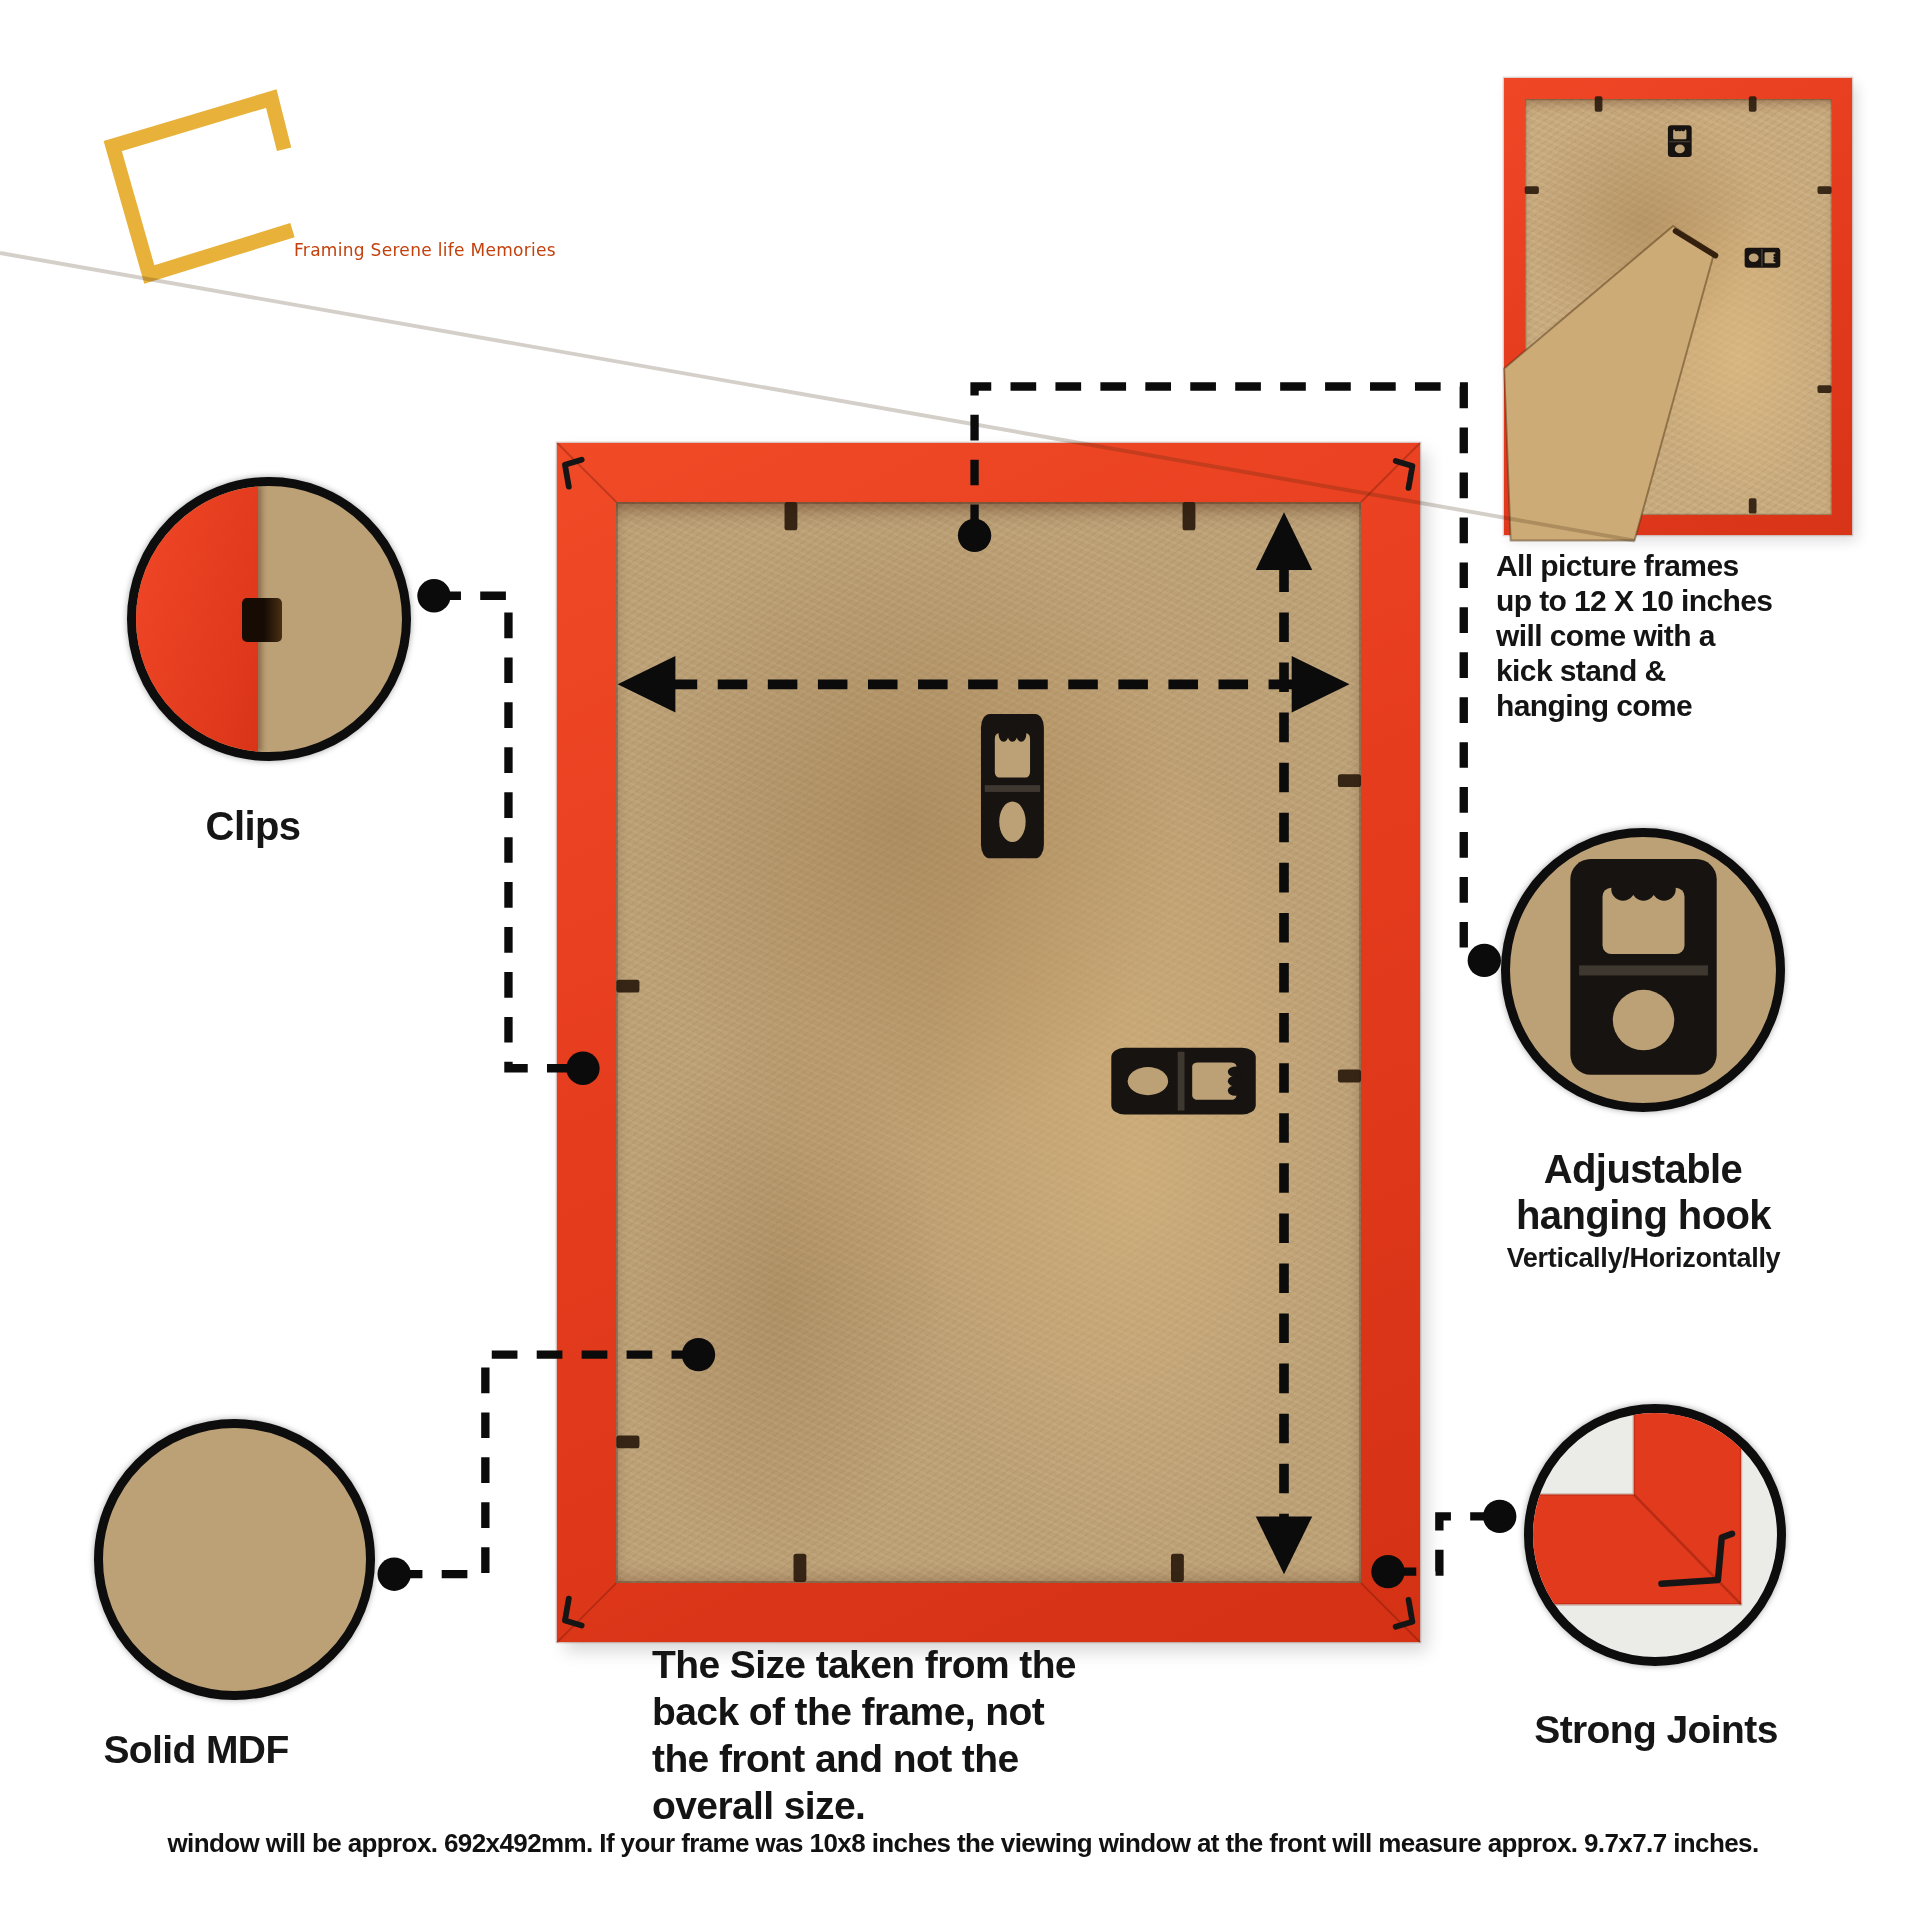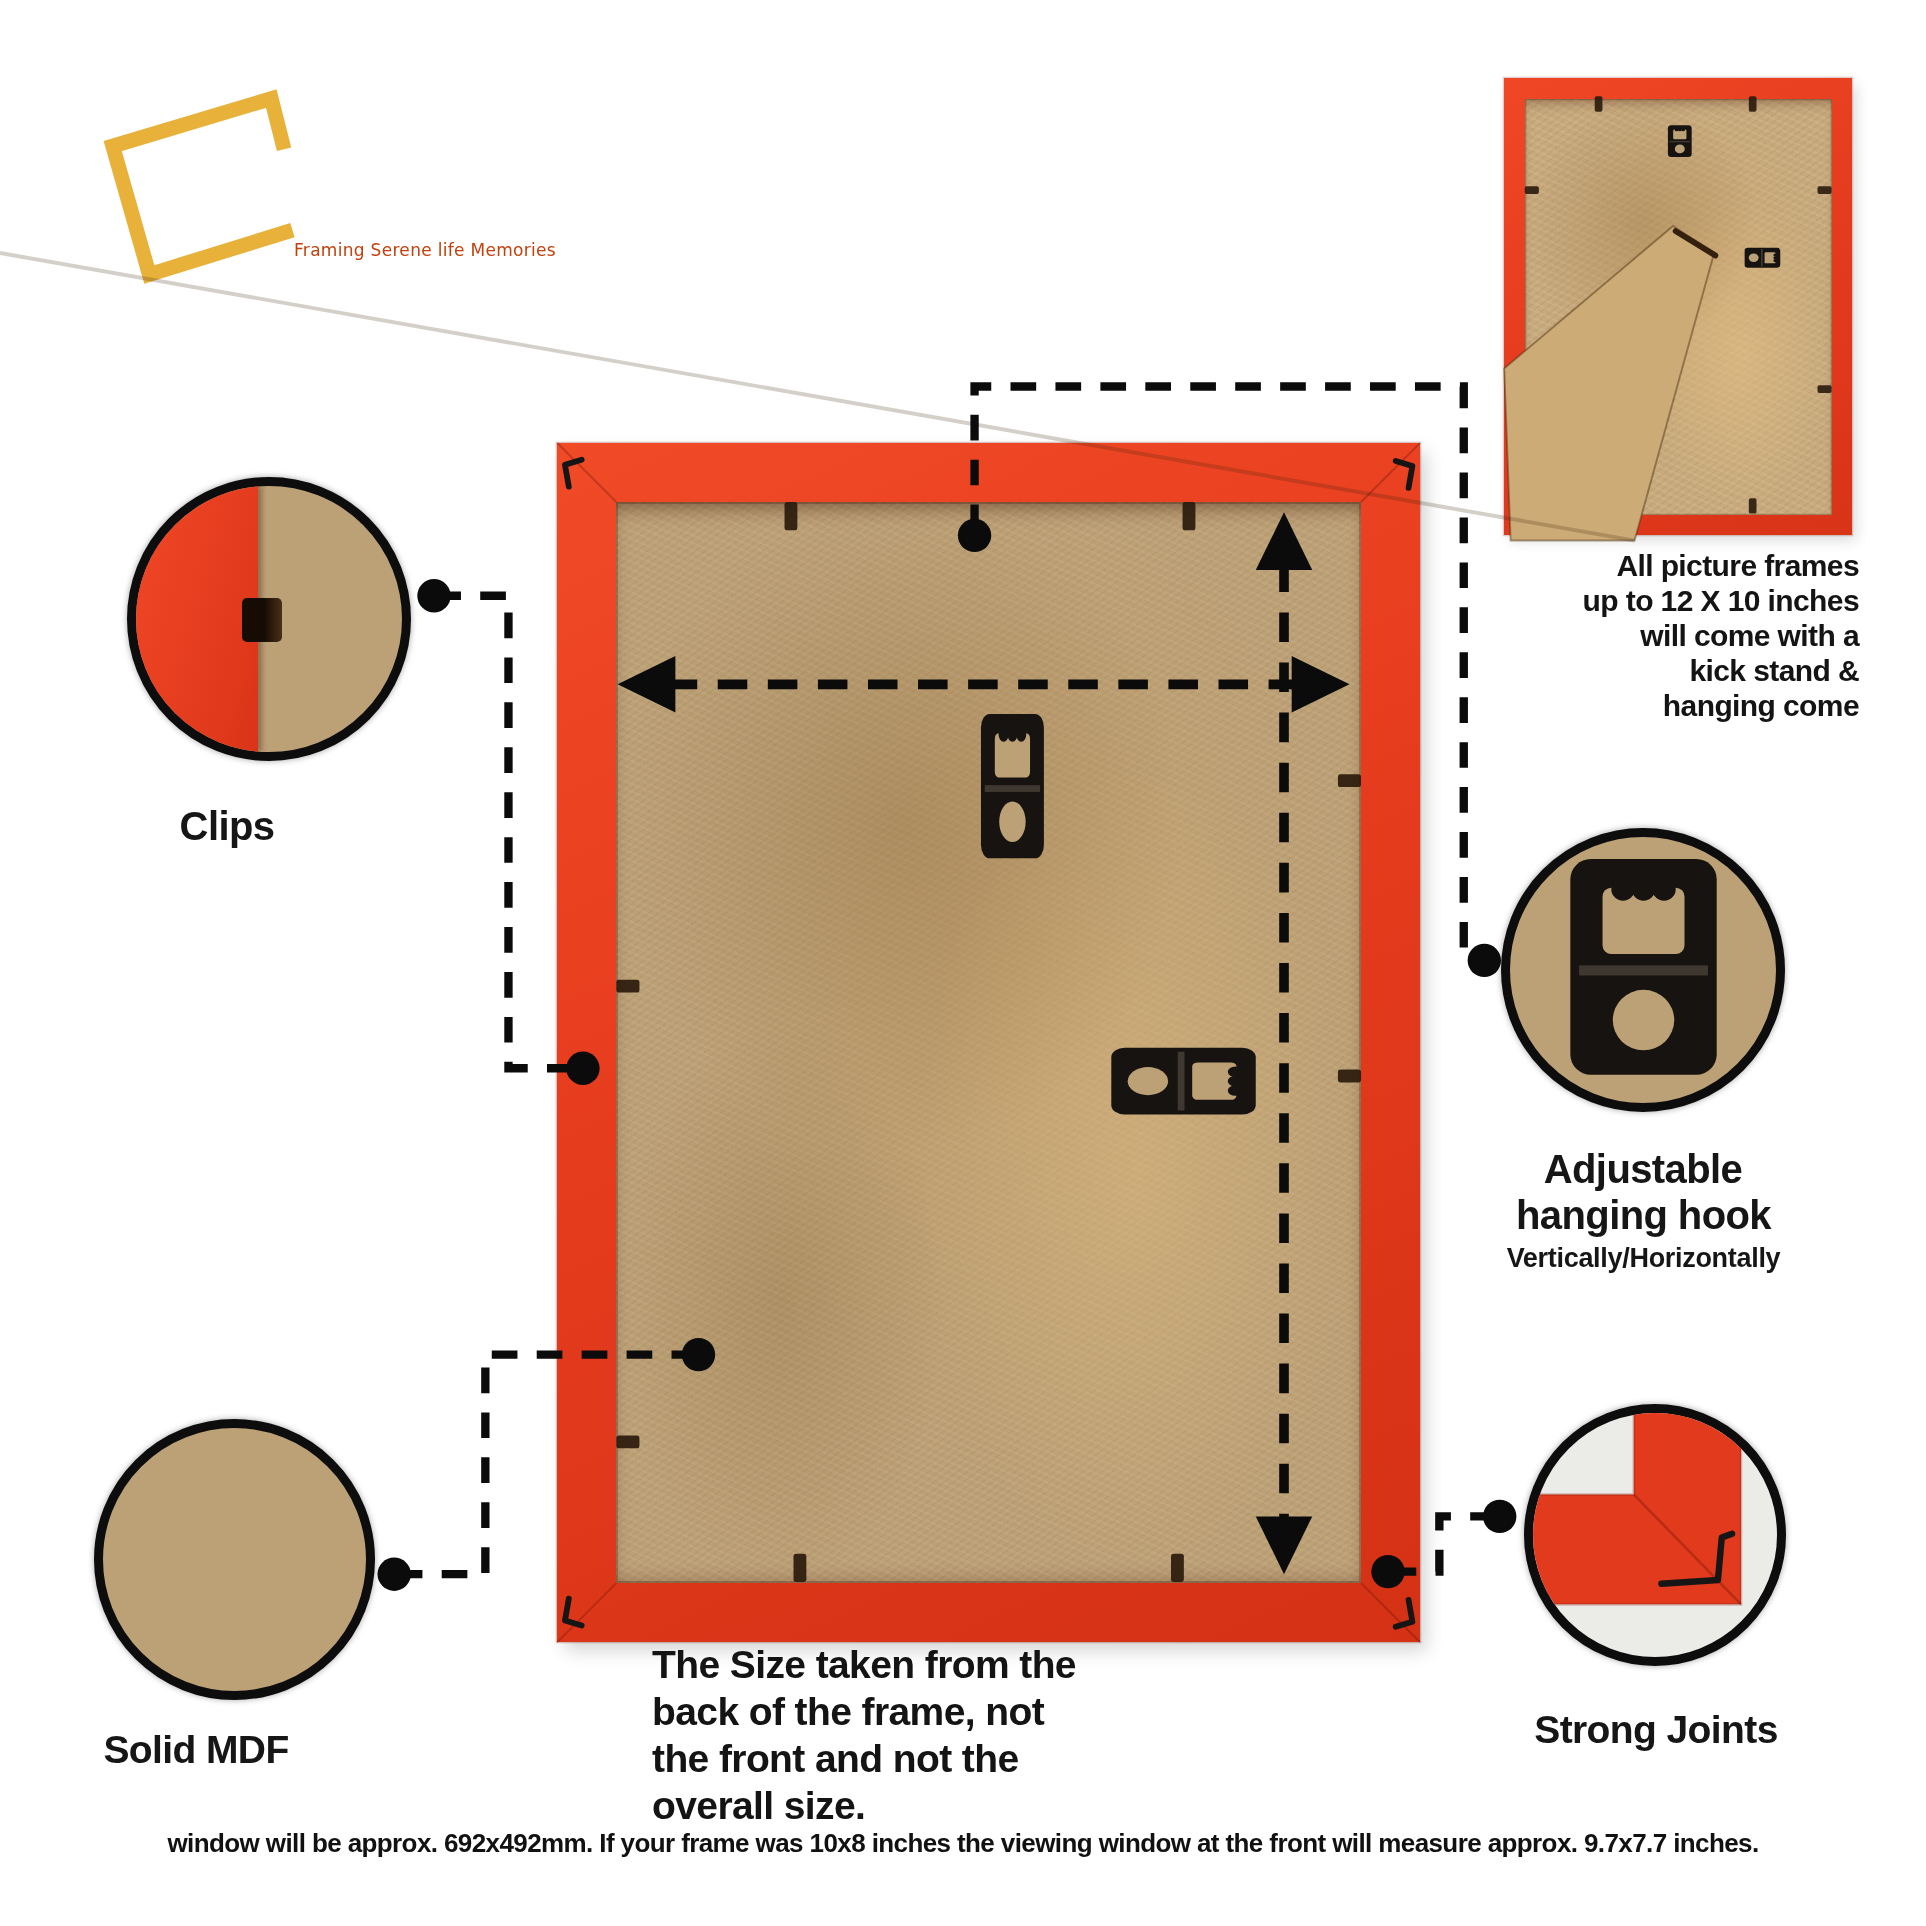--- a/index.html
+++ b/index.html
@@ -31,39 +31,39 @@
       box-shadow:inset 0 0 0 1.9px rgba(64,25,6,.28),
                  inset 0 14px 19px -9px rgba(60,15,0,.5),
                  inset 0 -11.6px 18px -10.3px rgba(60,15,0,.32);}
 
   
   #inset-frame{position:absolute;left:1504px;top:78px;width:348px;height:457px;z-index:1;
       background:linear-gradient(150deg,#ef4726,#e43a1d 55%,#d83418);
       box-shadow:0 0 0 1.3px rgba(120,30,10,.2), 5.1px 6.4px 13px rgba(0,0,0,.14);}
   #inset-board{position:absolute;left:20.5px;top:20.5px;right:20.5px;bottom:20.5px;filter:brightness(1.06);
       box-shadow:inset 0 0 0 1.3px rgba(64,25,6,.3), inset 0 9px 13px -6.4px rgba(60,15,0,.4);}
-  #inset-caption{position:absolute;left:1496px;top:548px;width:363px;z-index:2;text-align:right;
+  #inset-caption{position:absolute;left:1496px;top:548px;width:363px;z-index:2;text-align:left;
       font-weight:700;font-size:30px;line-height:35px;letter-spacing:-0.6px;color:#141414;}
   #inset-caption span{display:block;}
 
   
   .callout{position:absolute;border:9.6px solid #0d0d0d;border-radius:50%;overflow:hidden;
       box-shadow:0 0 6.4px rgba(0,0,0,.35);z-index:2;background:#bca076;}
   #clips-callout{left:127px;top:477px;width:266px;height:266px;}
   #clips-red-half{position:absolute;left:0;top:0;width:46%;height:100%;
       background:linear-gradient(105deg,#ef4726,#e23a1d 70%,#d93418);
       box-shadow:3.9px 0 5.1px rgba(60,20,5,.35);}
   #clips-clip{position:absolute;left:40%;top:42%;width:40px;height:44px;border-radius:5.1px;
       background:linear-gradient(90deg,#160c04 55%,#4a2f15);}
   #mdf-callout{left:94px;top:1419px;width:263px;height:263px;}
   #hook-callout{left:1501px;top:828px;width:266px;height:266px;}
   #joints-callout{left:1524px;top:1404px;width:244px;height:244px;background:#ebebe8;}
 
   .lbl{position:absolute;font-weight:700;color:#161616;letter-spacing:-0.6px;text-align:center;z-index:2;}
-  #clips-label{left:86px;top:804px;width:282px;font-size:40px;}
+  #clips-label{left:112px;top:804px;width:282px;font-size:40px;}
   #mdf-label{left:55px;top:1728px;width:282px;font-size:39px;}
   #hook-label-1{left:1502px;top:1147px;width:282px;font-size:40px;}
   #hook-label-2{left:1483px;top:1193px;width:321px;font-size:40px;}
   #hook-label-3{left:1483px;top:1243px;width:321px;font-size:27px;letter-spacing:-0.3px;}
   #joints-label{left:1502px;top:1682px;width:308px;font-size:39px;margin-top:26px;}
 
   
   #size-note{position:absolute;left:652px;top:1641px;width:706px;z-index:2;text-align:left;
       font-weight:700;font-size:39px;line-height:47px;letter-spacing:-0.6px;color:#141414;}
   #size-note span{display:block;}

